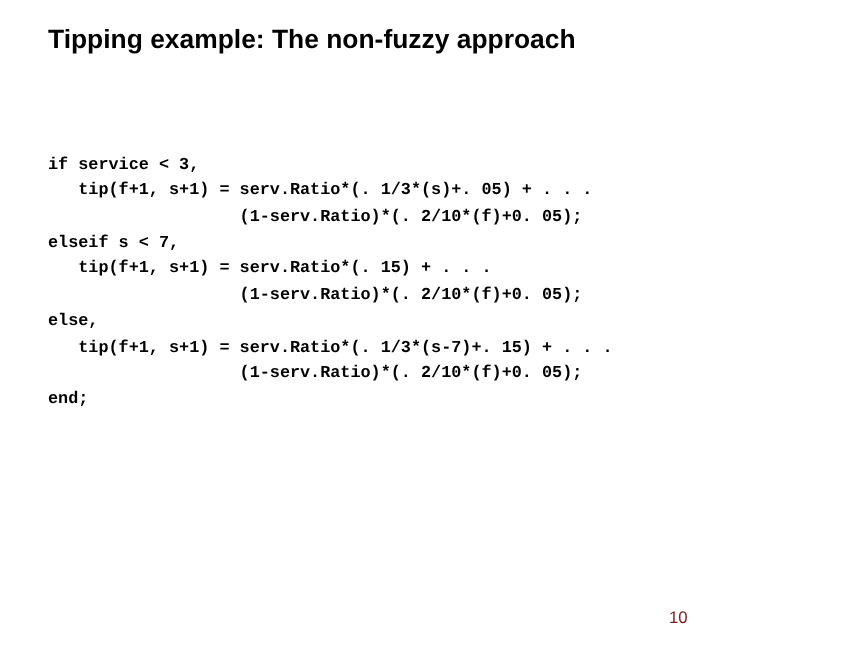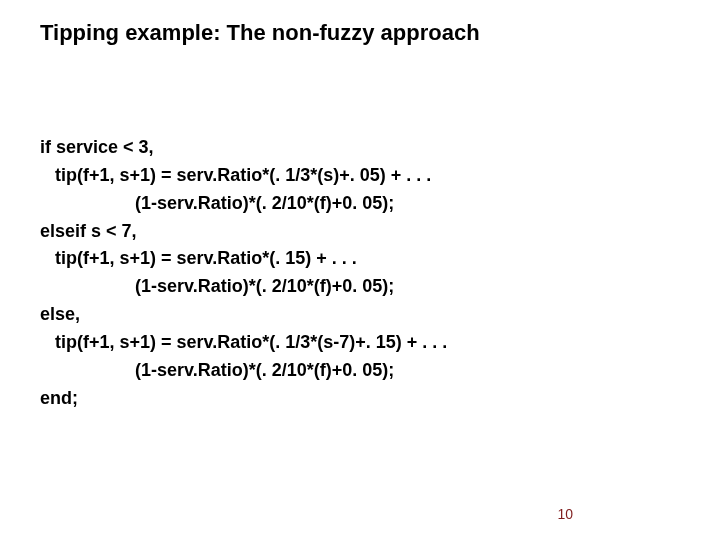--- a/index.html
+++ b/index.html
@@ -19,22 +19,22 @@
     box-sizing: border-box;
     padding: 20px 30px 30px 40px;
   }
   .title {
     font-weight: bold;
     font-size: 22px;
     margin-top: 0;
     margin-bottom: 60px;
   }
   .code {
-    font-family: Liberation Sans, sans-serif;
-    font-size: 18px;
+    font-family: Liberation Mono, monospace;
+    font-size: 14px;
     line-height: 1.55;
     white-space: pre;
     font-weight: bold;
   }
   .pagenum {
     position: absolute;
     bottom: 18px;
     right: 28px;
     font-size: 14px;
     color: #7f1d1d;

